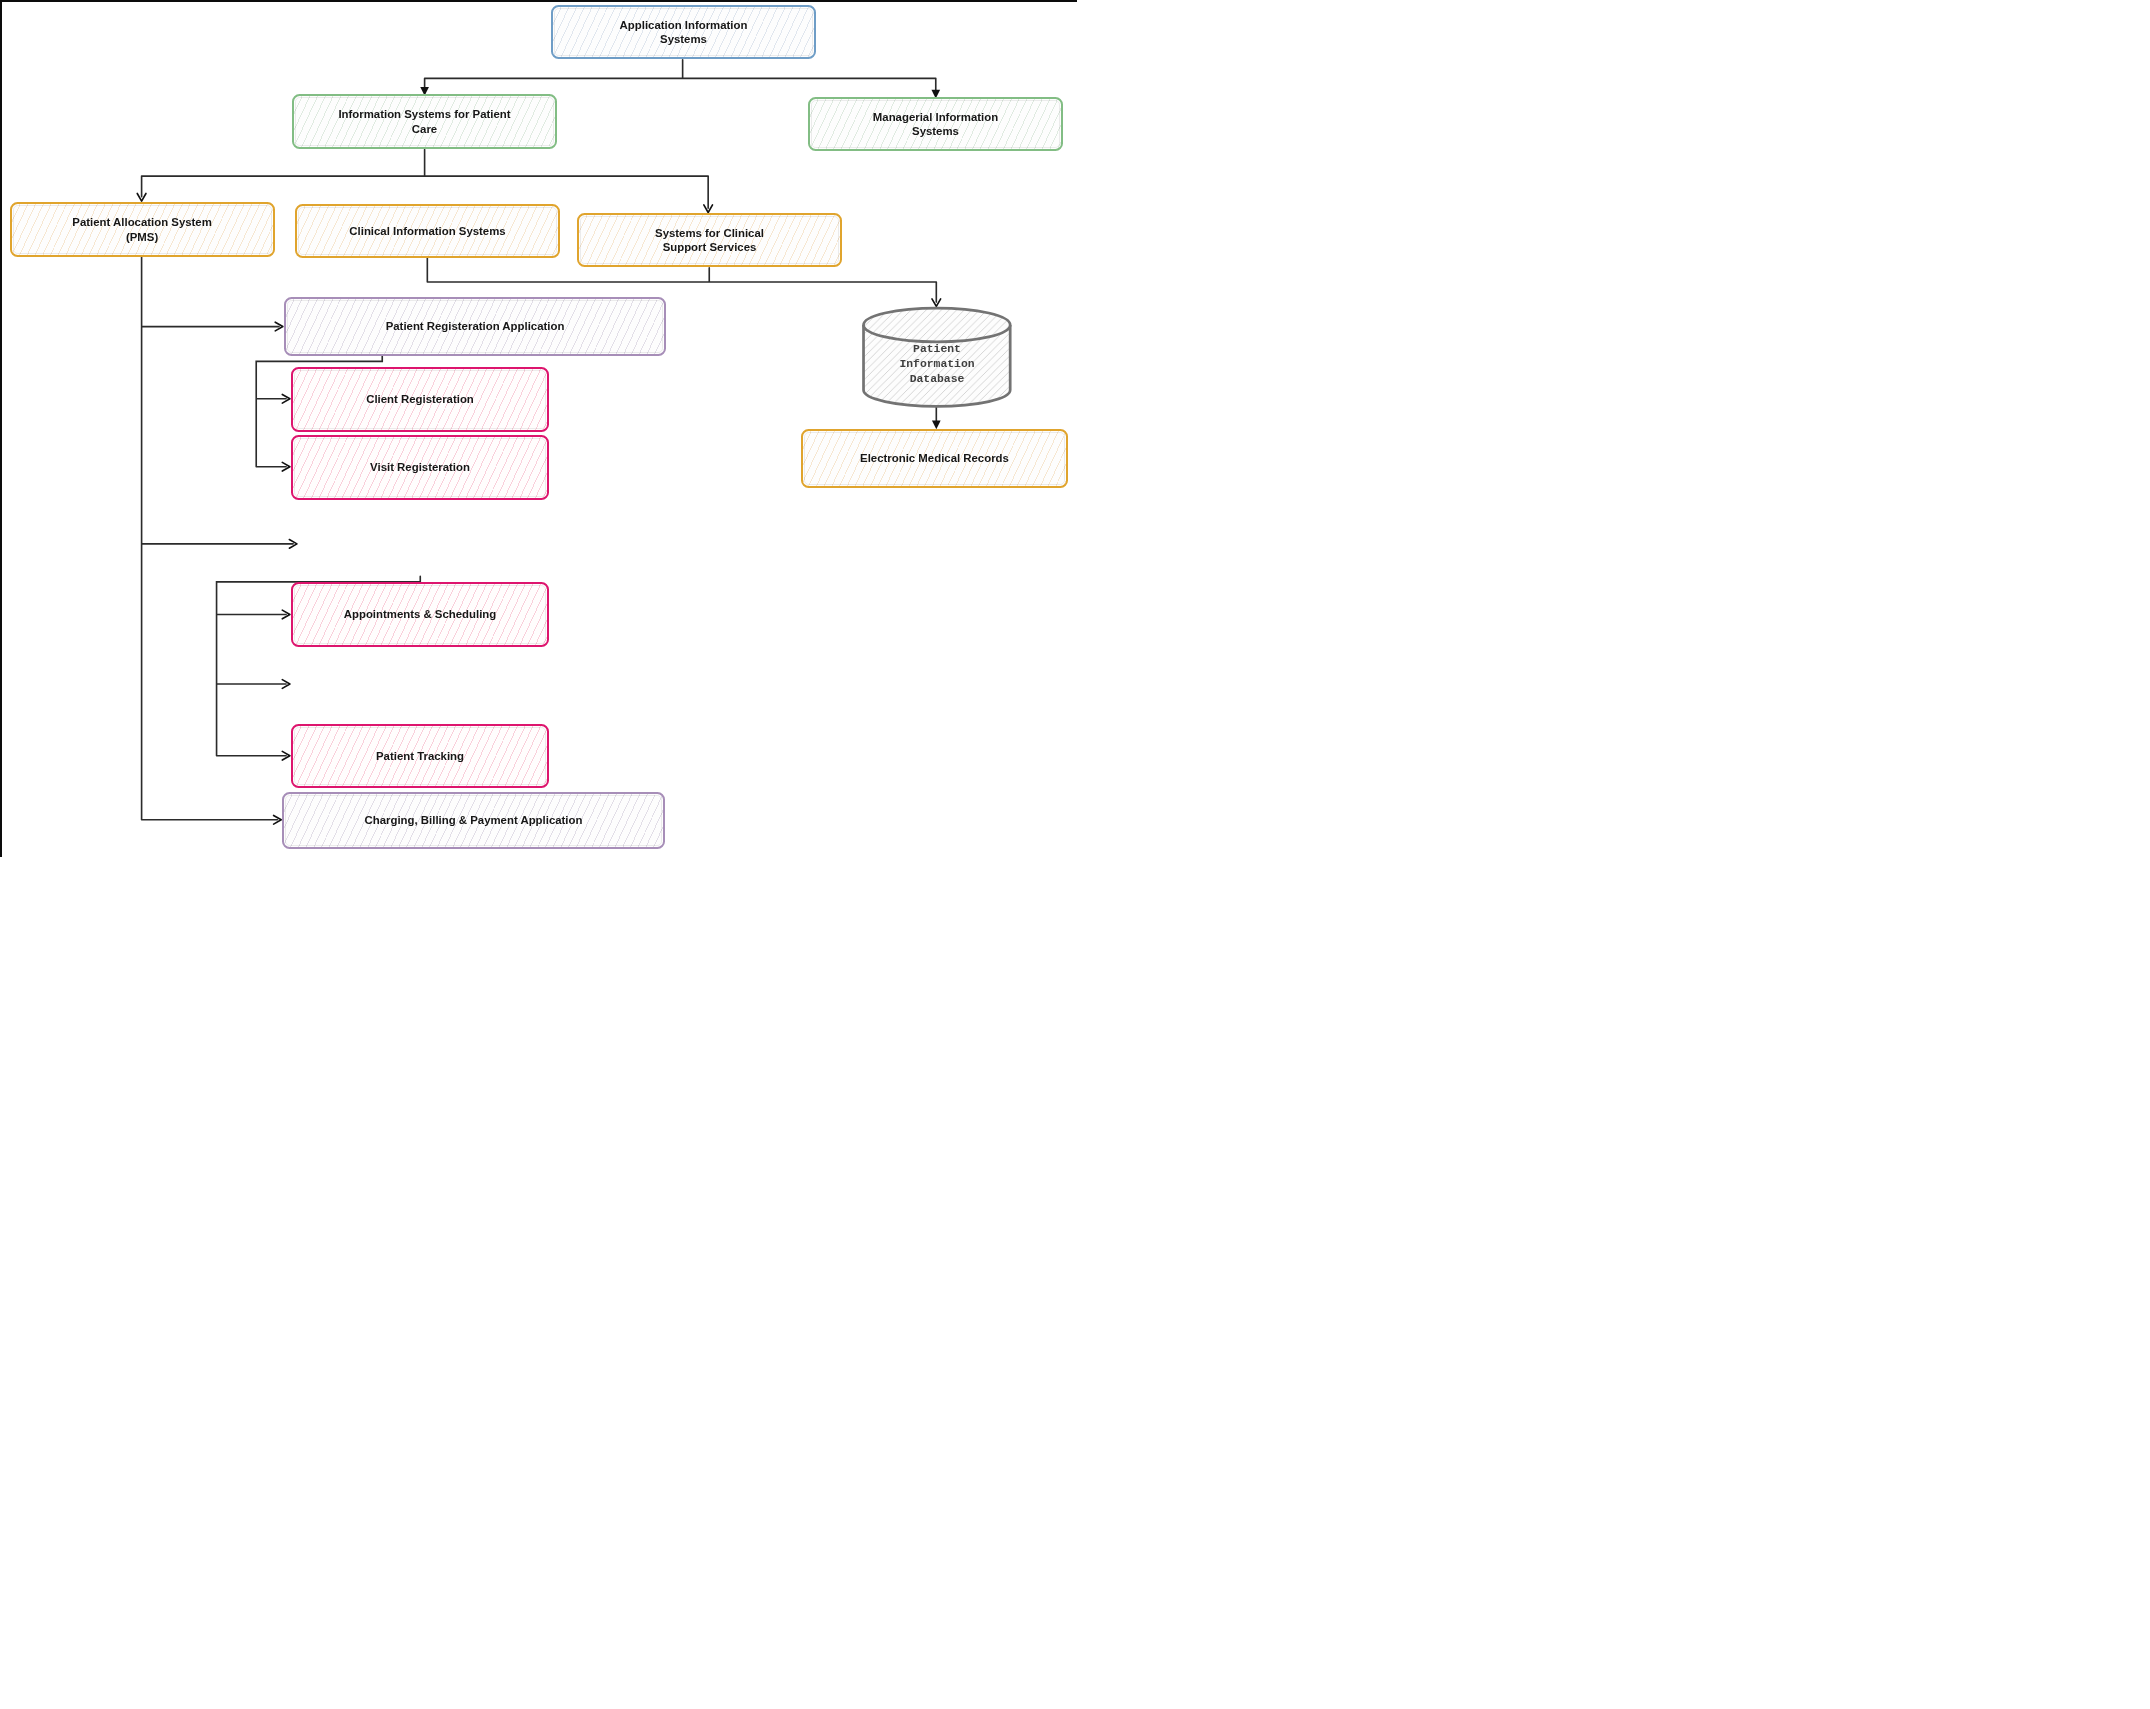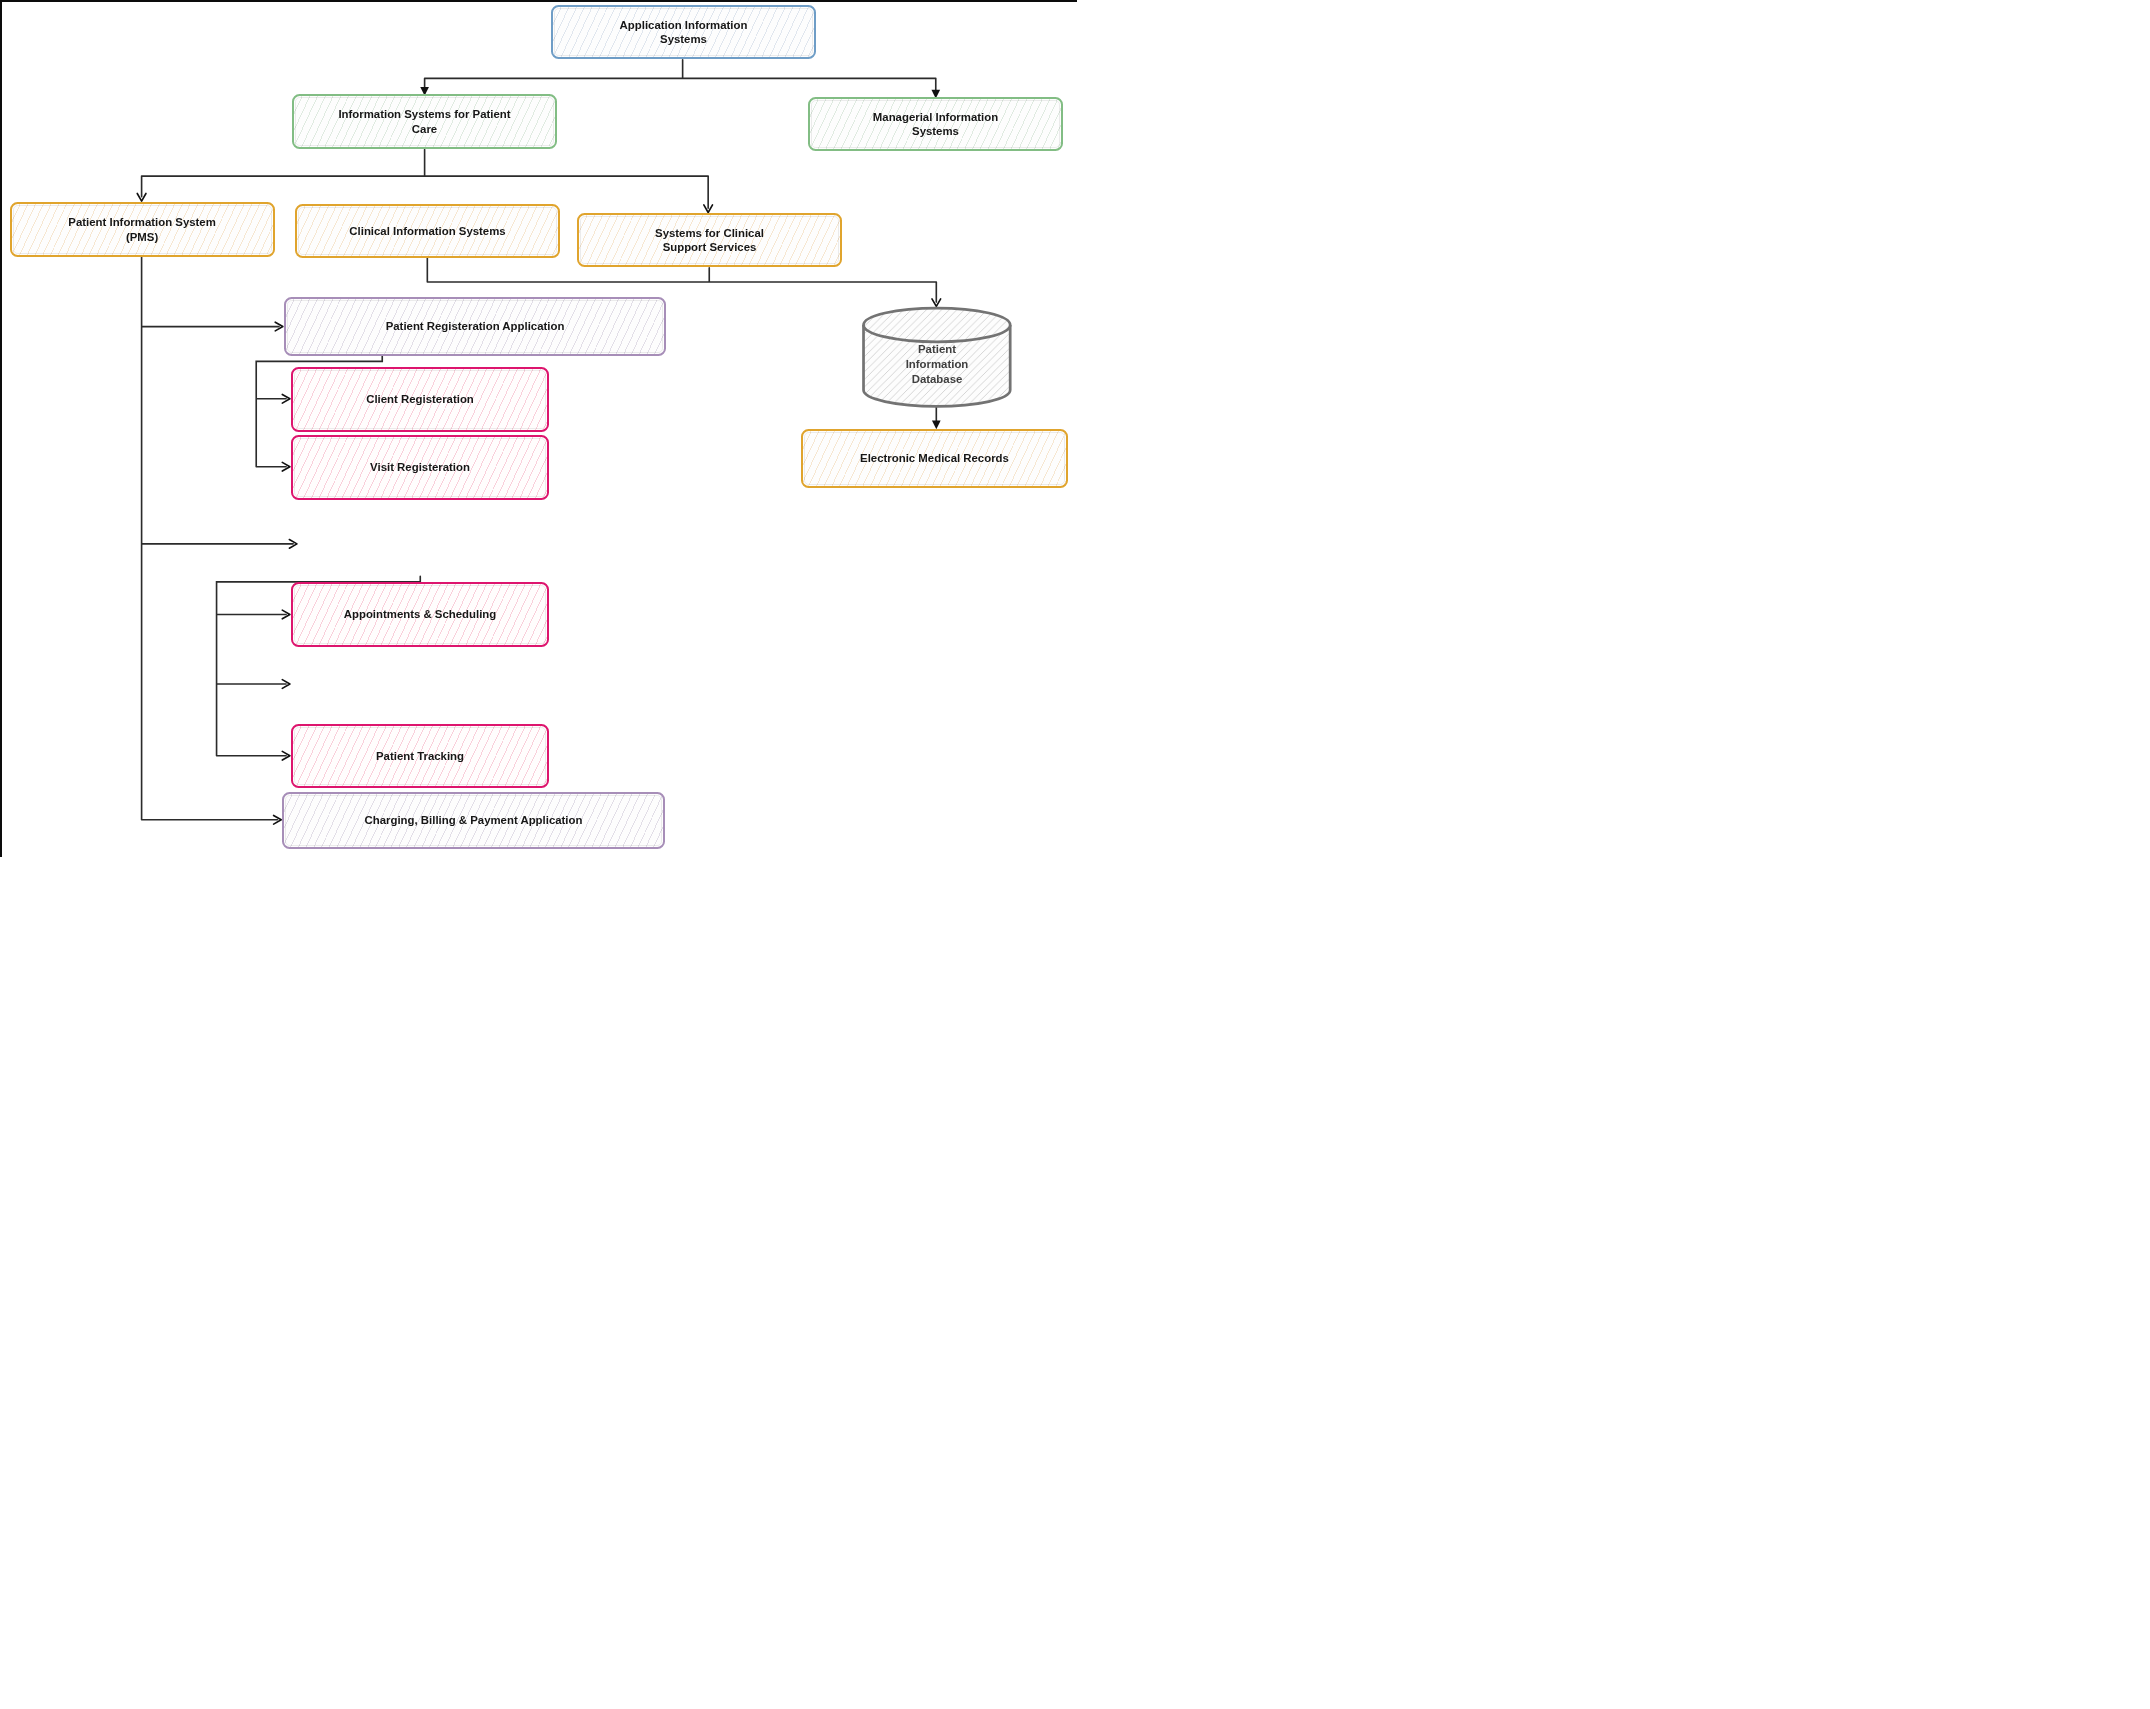--- a/index.html
+++ b/index.html
@@ -128,21 +128,21 @@
   </div>
 
   <div class="node green" style="left:290px;top:92px;width:265px;height:55px;">
     <span class="lbl" style="max-width:174px;">Information Systems for Patient Care</span>
   </div>
   <div class="node green" style="left:806px;top:95px;width:255px;height:54px;">
     <span class="lbl" style="max-width:168px;">Managerial Information Systems</span>
   </div>
 
   <div class="node orange" style="left:7.6px;top:200px;width:265px;height:55px;">
-    <span class="lbl" style="max-width:158px;">Patient Information System (PMS)</span>
+    <span class="lbl" style="max-width:158px;">Patient Allocation System (PMS)</span>
   </div>
   <div class="node orange" style="left:293px;top:202px;width:265px;height:54px;">
     <span class="lbl">Clinical Information Systems</span>
   </div>
   <div class="node orange" style="left:575px;top:211px;width:265px;height:54px;">
     <span class="lbl" style="max-width:141px;">Systems for Clinical Support Services</span>
   </div>
 
   <div class="node purple" style="left:282px;top:295px;width:382px;height:59px;">
     <span class="lbl">Patient Registeration Application</span>
@@ -160,21 +160,21 @@
     <span class="lbl">Appointments &amp; Scheduling</span>
   </div>
   <div class="node pink" style="left:289px;top:722px;width:258px;height:64px;">
     <span class="lbl">Patient Tracking</span>
   </div>
 
   <div class="node purple" style="left:280px;top:790px;width:383px;height:57px;">
     <span class="lbl">Charging, Billing &amp; Payment Application</span>
   </div>
 
-  <div class="db-label" style="left:870px;top:330px;width:130px;height:65px;">
+  <div class="db-label" style="left:870px;top:330px;width:130px;height:65px;font-family:Liberation Mono, monospace;">
     <span class="lbl" style="max-width:87px;">Patient Information Database</span>
   </div>
 
   <div class="node orange" style="left:799px;top:427px;width:267px;height:59px;">
     <span class="lbl">Electronic Medical Records</span>
   </div>
 
 </div>
 
 

